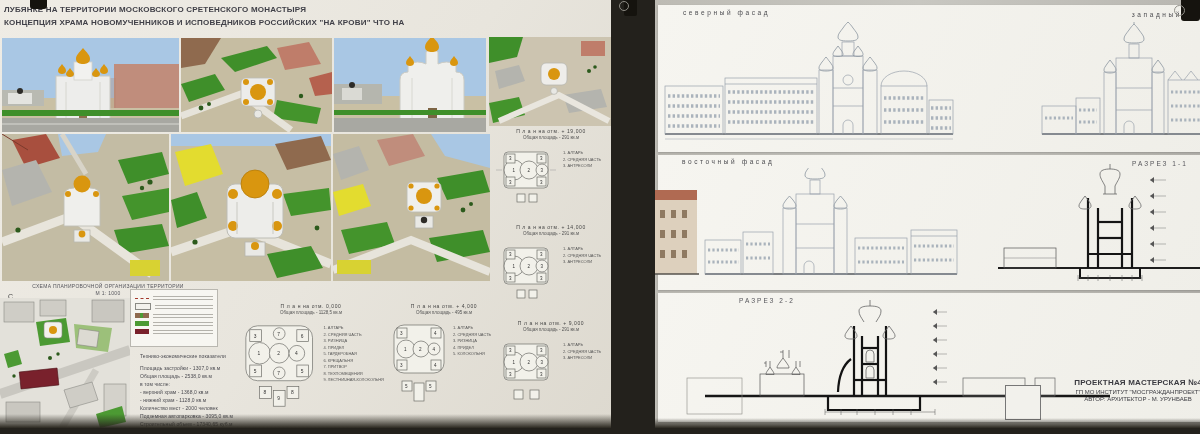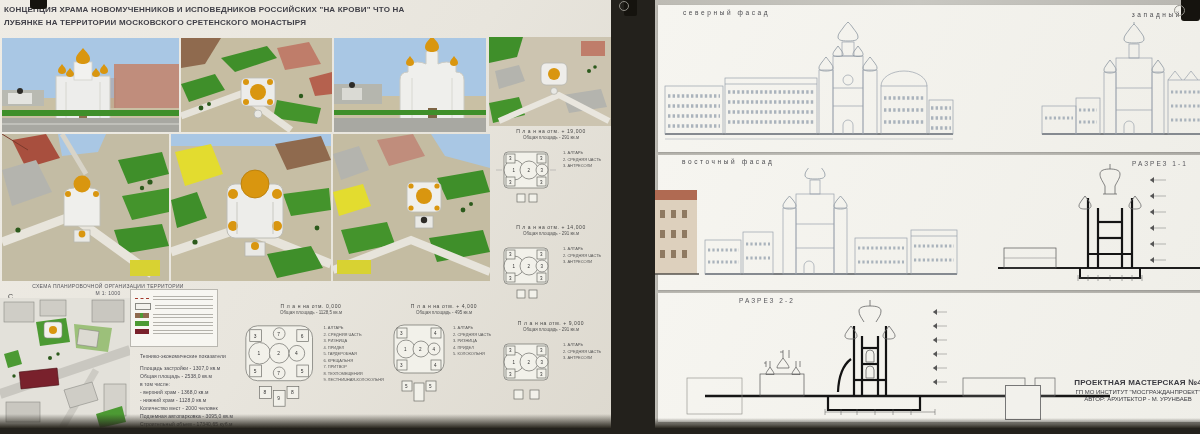--- a/index.html
+++ b/index.html
@@ -66,22 +66,22 @@
   .clip.c3 .ring{position:absolute;left:-7px;top:5px;width:9px;height:9px;border:1.5px solid #93918a;border-radius:50%;}
 </style>
 </head>
 <body>
 
 <div class="photo">
 
   <div class="board-left">
 
     <div class="title-block">
+      <div>ЛУБЯНКЕ НА ТЕРРИТОРИИ МОСКОВСКОГО СРЕТЕНСКОГО   МОНАСТЫРЯ</div>
       <div>КОНЦЕПЦИЯ ХРАМА НОВОМУЧЕННИКОВ И ИСПОВЕДНИКОВ РОССИЙСКИХ  "НА КРОВИ" ЧТО НА</div>
-      <div>ЛУБЯНКЕ НА ТЕРРИТОРИИ МОСКОВСКОГО СРЕТЕНСКОГО   МОНАСТЫРЯ</div>
     </div>
 
     <svg class="abs" style="left:2px;top:38px" width="177" height="94" viewBox="0 0 177 94">
       <rect width="177" height="94" fill="#a9c7e4"></rect>
       <rect y="60" width="177" height="34" fill="#c9c0a4"></rect>
       <rect x="112" y="26" width="65" height="44" fill="#c08d7c"></rect>
       <rect x="100" y="40" width="14" height="30" fill="#b3847256"></rect>
       <rect x="0" y="52" width="42" height="16" fill="#b9bab2"></rect>
       <rect x="6" y="55" width="24" height="11" fill="#e4e4e0"></rect>
       <circle cx="18" cy="53" r="3" fill="#2e2c28"></circle>

